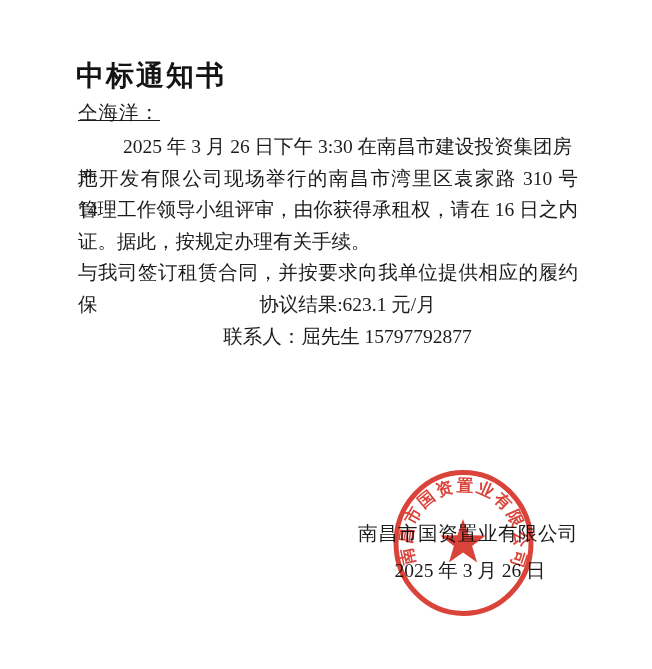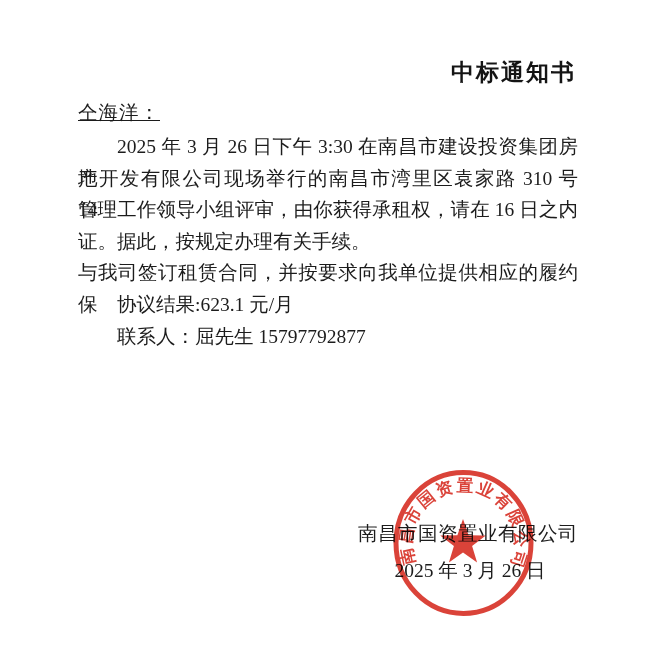--- a/index.html
+++ b/index.html
@@ -6,24 +6,24 @@
   .page{
     position:relative;
     width:652px;height:669px;
     background:#ffffff;
     font-family:"Liberation Serif","DejaVu Serif",serif;
     color:#1c1c1c;
     overflow:hidden;
   }
   .doc-title{
     position:absolute;top:57px;left:76px;width:500px;
-    text-align:right;
+    text-align:left;
     font-family:"Liberation Sans","DejaVu Sans",sans-serif;
     font-weight:bold;
-    font-size:23px;
+    font-size:28px;
     letter-spacing:2px;
     color:#141414;
   }
   .salutation{
     position:absolute;top:99px;left:78px;
     font-size:19.5px;
     letter-spacing:1px;
     text-decoration:underline;
   }
   .body-block{
@@ -33,21 +33,21 @@
     height:31.6px;line-height:31.6px;
     font-size:19.5px;
     white-space:nowrap;
     color:#1c1c1c;
   }
   .line.justify{
     white-space:normal;
     text-align:justify;
     text-align-last:justify;
   }
-  .line.indent{ text-indent:39px; }
+  .line.indent{ text-indent:39px;text-align:center; }
   .signature-block{
     position:absolute;top:520px;left:0;width:652px;
   }
   .sig-company{
     position:absolute;top:0;right:74px;
     font-size:19.5px;letter-spacing:0.5px;
     white-space:nowrap;
   }
   .sig-date{
     position:absolute;top:37px;left:393px;width:154px;

